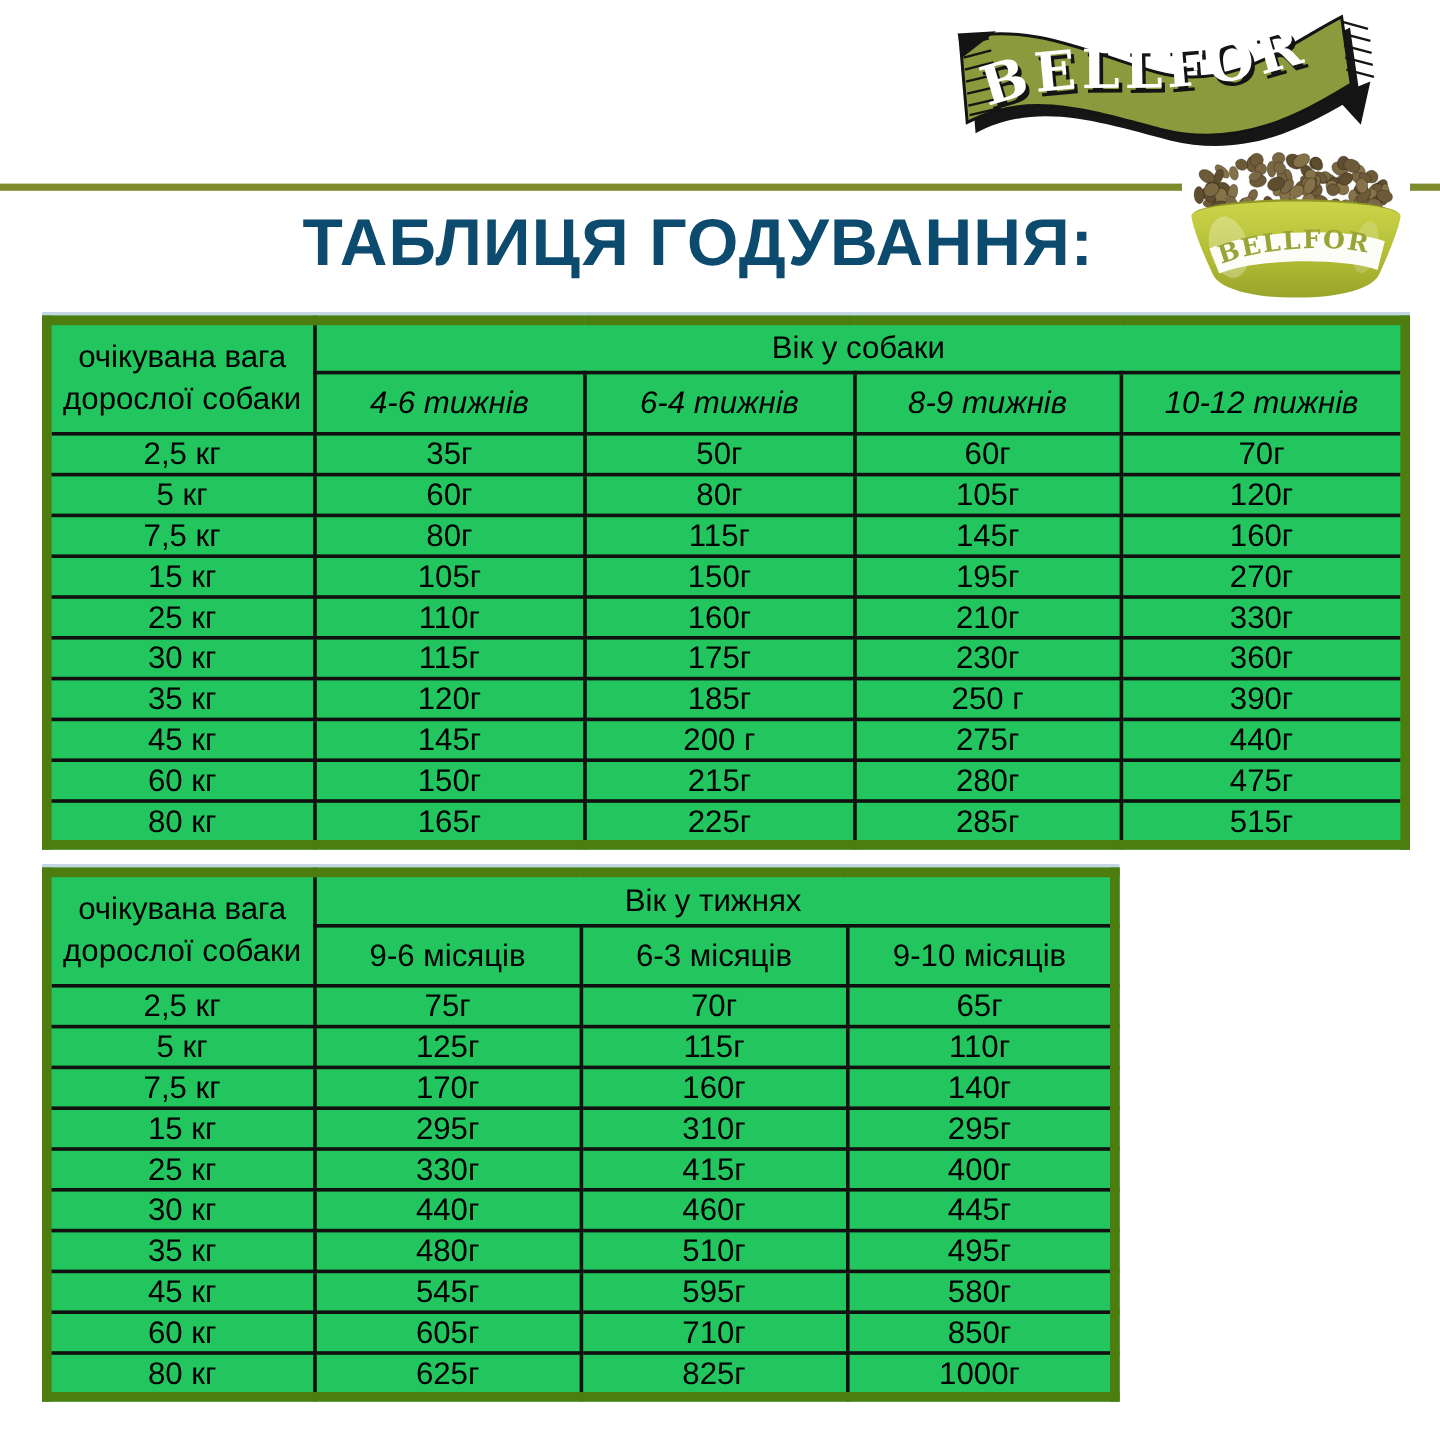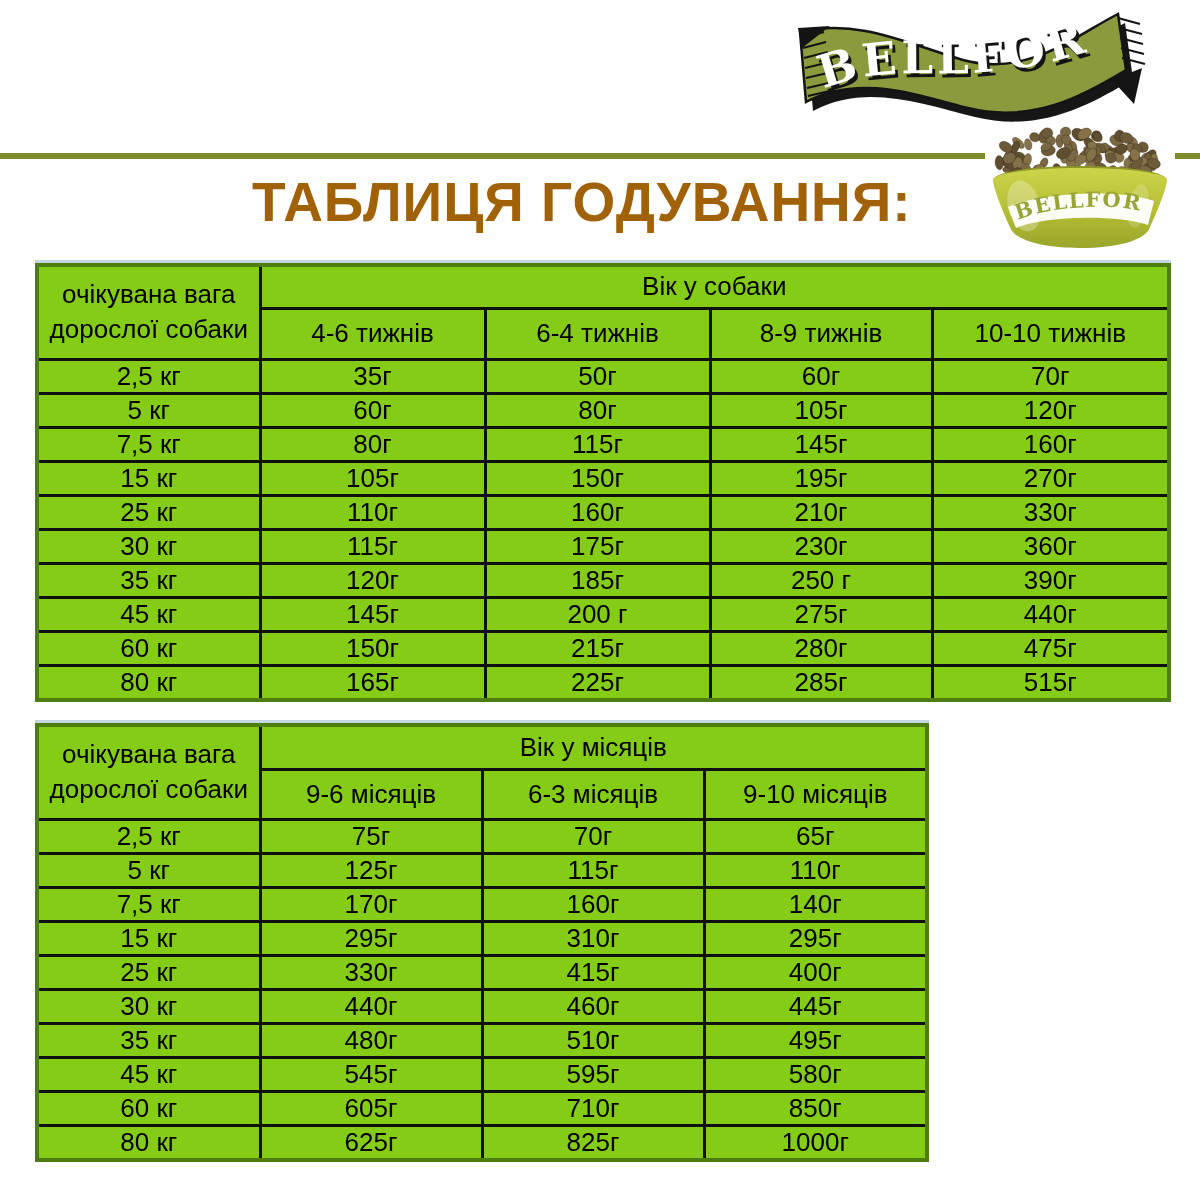--- a/index.html
+++ b/index.html
@@ -4,38 +4,38 @@
 <style>
   html,body{margin:0;padding:0;background:#ffffff;}
   .page{
     position:relative;width:1200px;height:1200px;background:#ffffff;overflow:hidden;
     font-family:"Liberation Sans", sans-serif;color:#000;
   }
   
   .divider{position:absolute;left:0;top:153px;width:1200px;height:6px;background:#7e8c2d;}
   .page-title{
     position:absolute;left:252px;top:170px;
-    font-size:55px;font-weight:700;color:#a16207;letter-spacing:1px;white-space:nowrap;
+    font-size:55px;font-weight:700;color:#0c4a6e;letter-spacing:1px;white-space:nowrap;
   }
   .ribbon-logo{position:absolute;left:788px;top:4px;width:388px;height:134px;}
   .bowl-image{position:absolute;left:982px;top:122px;width:196px;height:128px;}
   
   .feed-table{
     position:absolute;border-collapse:collapse;table-layout:fixed;
-    background:#84cc16;border:4px solid #4d7c0f;
+    background:#22c55e;border:8px solid #4d7c0f;
     box-shadow:0 -3px 0 #c3d6e2;
   }
   .feed-table td,.feed-table th{
     border:3px solid #101010;text-align:center;vertical-align:middle;
     font-size:26px;font-weight:400;color:#000;padding:0 4px;overflow:hidden;
   }
   .table-weeks{left:35px;top:263px;width:1132px;}
   .table-months{left:35px;top:723px;width:890px;}
   .table-weeks tr.hrow1{height:43px;}
-  .table-weeks tr.hrow2{height:51px;}
+  .table-weeks tr.hrow2{height:51px;font-style:italic;}
   .table-weeks tbody tr{height:31px;}
   .table-months tr.hrow1{height:44px;}
   .table-months tr.hrow2{height:50px;}
   .table-months tbody tr{height:33px;}
   .weight-head{line-height:1.35;}
 </style>
 </head>
 <body>
 
 <div class="page">
@@ -223,21 +223,21 @@
       </colgroup>
     <thead>
       <tr class="hrow1">
         <th class="weight-head" rowspan="2">очікувана вага дорослої собаки</th>
         <th colspan="4">Вік у собаки</th>
       </tr>
       <tr class="hrow2">
         <th>4-6 тижнів</th>
         <th>6-4 тижнів</th>
         <th>8-9 тижнів</th>
-        <th>10-10 тижнів</th>
+        <th>10-12 тижнів</th>
       </tr>
     </thead>
     <tbody>
         <tr>
           <td>2,5 кг</td>
           <td>35г</td>
           <td>50г</td>
           <td>60г</td>
           <td>70г</td>
         </tr>
@@ -310,21 +310,21 @@
   <table class="feed-table table-months">
     <colgroup>
         <col style="width:223px">
         <col style="width:222px">
         <col style="width:222px">
         <col style="width:223px">
       </colgroup>
     <thead>
       <tr class="hrow1">
         <th class="weight-head" rowspan="2">очікувана вага дорослої собаки</th>
-        <th colspan="3">Вік у місяців</th>
+        <th colspan="3">Вік у тижнях</th>
       </tr>
       <tr class="hrow2">
         <th>9-6 місяців</th>
         <th>6-3 місяців</th>
         <th>9-10 місяців</th>
       </tr>
     </thead>
     <tbody>
         <tr>
           <td>2,5 кг</td>

